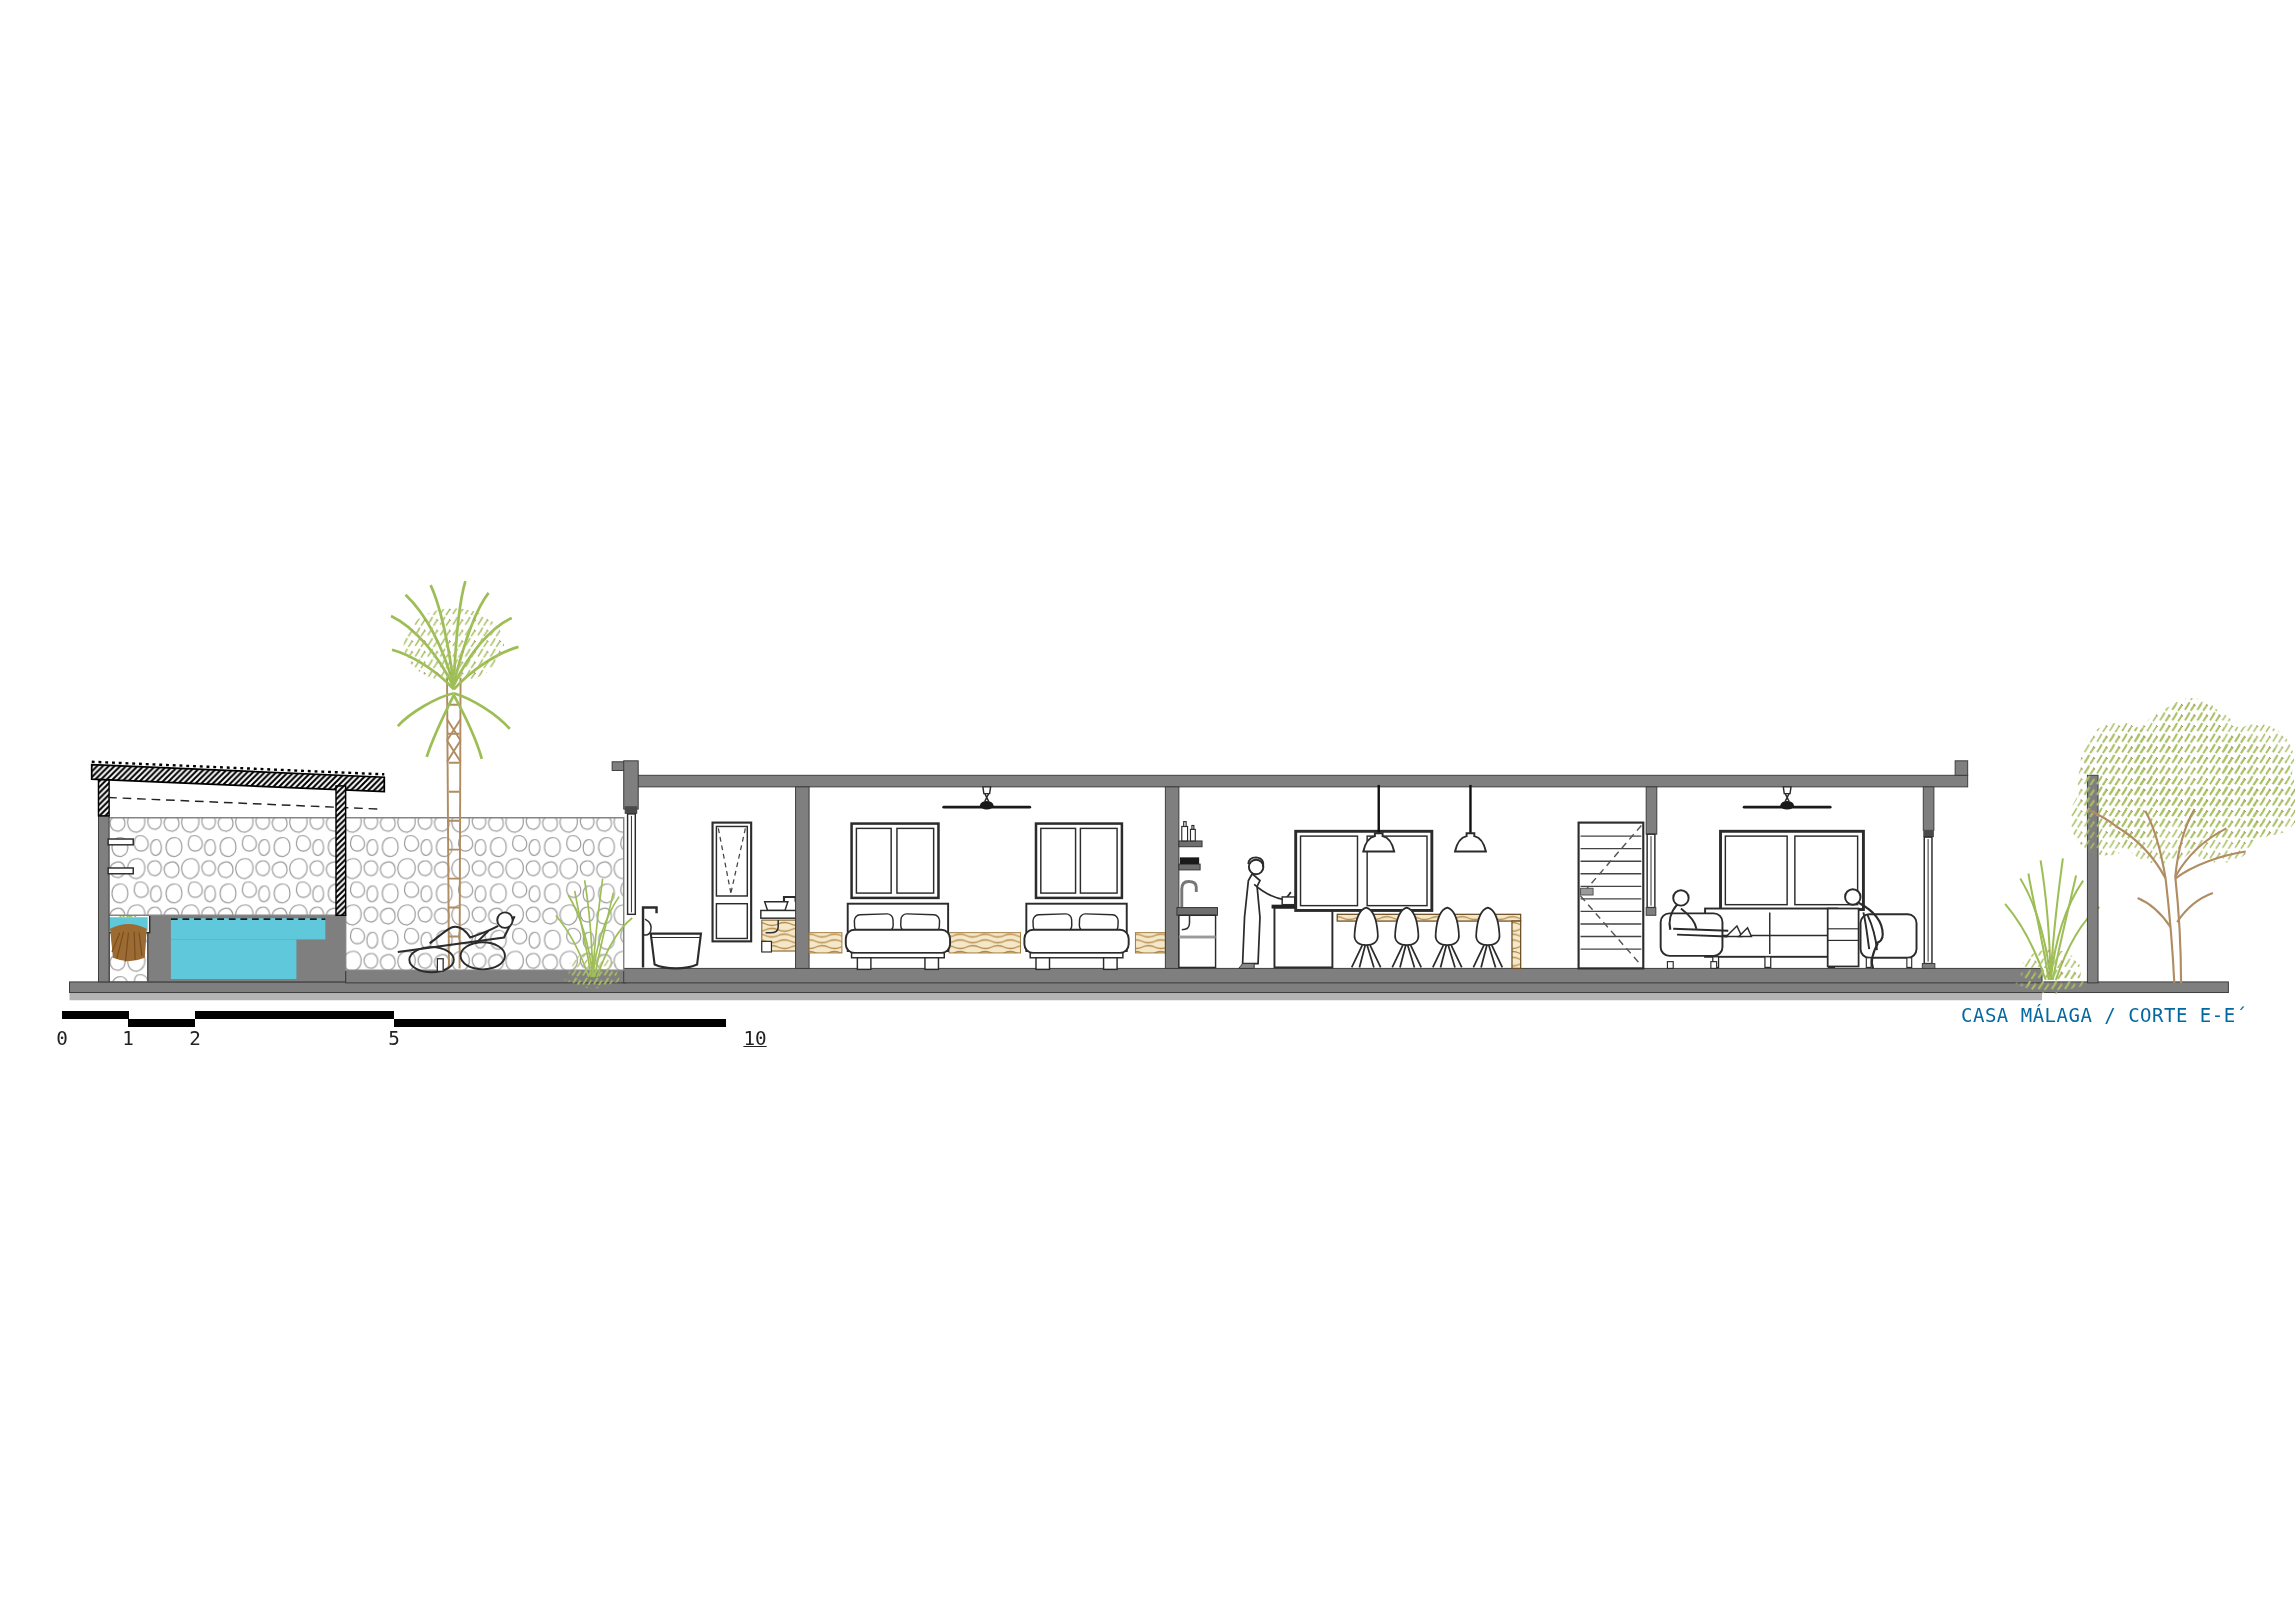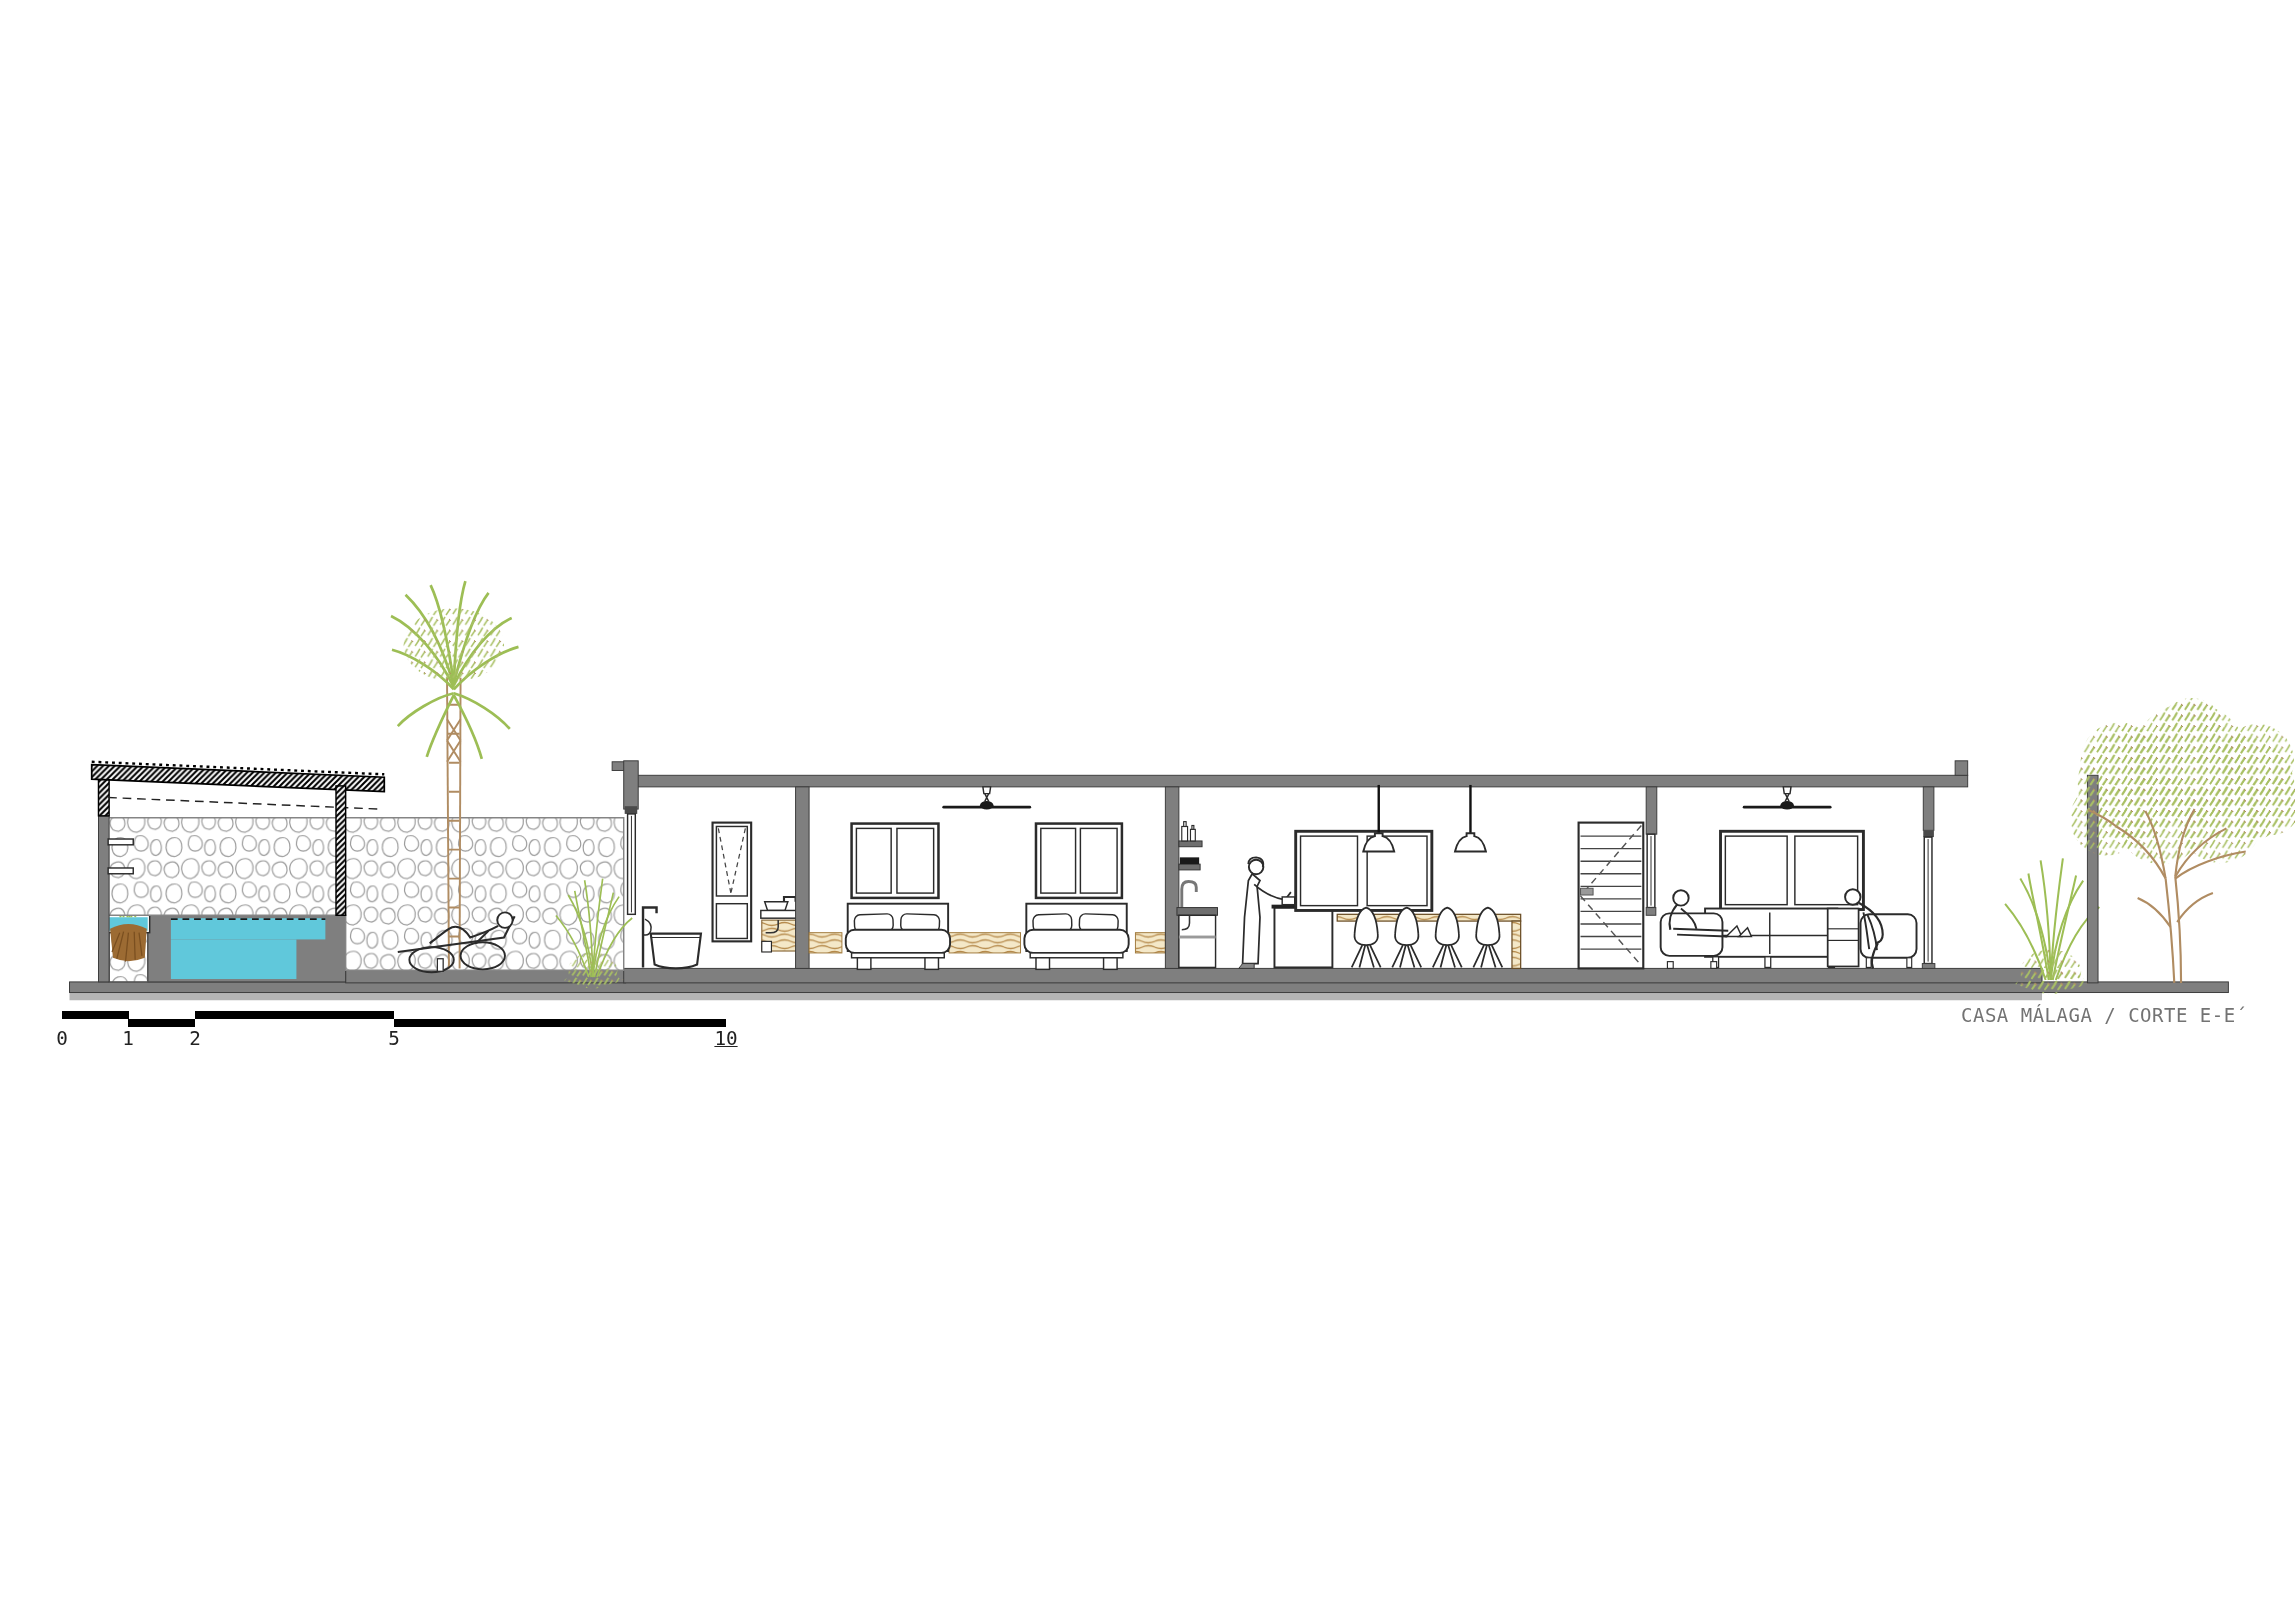--- a/index.html
+++ b/index.html
@@ -1,20 +1,20 @@
 <!DOCTYPE html>
 <html style="--c-wall: #7f7f7f; --c-ground_light: #b4b4b4; --c-pool: #60C8DB; --c-wood: #B5894A; --c-wood_bg: #F4E8C8; --c-foliage: #9DBE55; --c-tree_foliage: #A9C064; --c-trunk: #B08C62; --c-soil: #9C6B33; --c-line: #2b2b2b; --c-stone_outline: #9a9a9a; --c-black: #000000;"><head>
 <meta charset="utf-8">
 <style>
   html,body{margin:0;padding:0;background:#fff;}
   .canvas{position:relative;width:2295px;height:1623px;background:#fff;overflow:hidden;
           font-family:"DejaVu Sans Mono","Liberation Mono",monospace;}
   .drawing{position:absolute;left:0;top:0;}
   .title-label{position:absolute;left:1961px;top:1004px;font-size:19px;letter-spacing:0.5px;
-               color:#737373;white-space:nowrap;}
+               color:#0369a1;white-space:nowrap;}
   .sseg{position:absolute;height:7.7px;background:#000;}
   .slabel{position:absolute;top:1027px;font-size:19.3px;color:#222;transform:translateX(-50%);}
   
   .ln{stroke:#2b2b2b;fill:none;}
   .wh{fill:#ffffff;stroke:#2b2b2b;}
   .gray{fill:var(--c-wall,#7f7f7f);stroke:#3a3a3a;stroke-width:1;}
   .cyan{fill:var(--c-pool,#60C8DB);}
   .greenln{stroke:var(--c-foliage,#9DBE55);fill:none;}
   .brownln{stroke:var(--c-trunk,#B08C62);fill:none;}
 </style>
@@ -381,17 +381,17 @@
 
 <div>
   <div class="sseg" style="left:62px;top:1011px;width:67px;"></div>
   <div class="sseg" style="left:128px;top:1019px;width:67px;"></div>
   <div class="sseg" style="left:195px;top:1011px;width:199px;"></div>
   <div class="sseg" style="left:394px;top:1019px;width:332px;"></div>
   <span class="slabel" style="left:62px;">0</span>
   <span class="slabel" style="left:128px;">1</span>
   <span class="slabel" style="left:195px;">2</span>
   <span class="slabel" style="left:394px;">5</span>
-  <span class="slabel" style="left:726px;text-decoration:underline;">10</span>
+  <span class="slabel" style="left:755px;text-decoration:underline;">10</span>
 </div>
 
 </div>
 
 
 </body></html>

